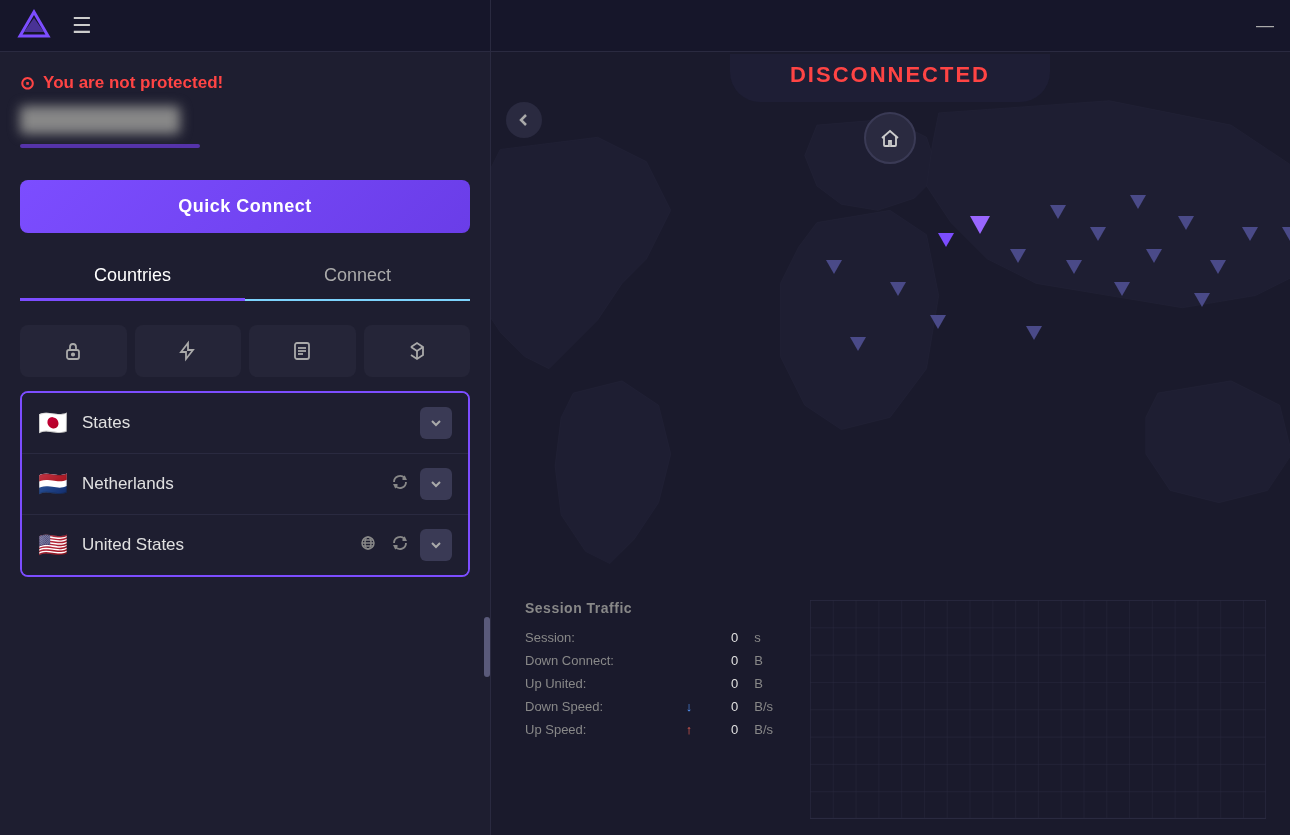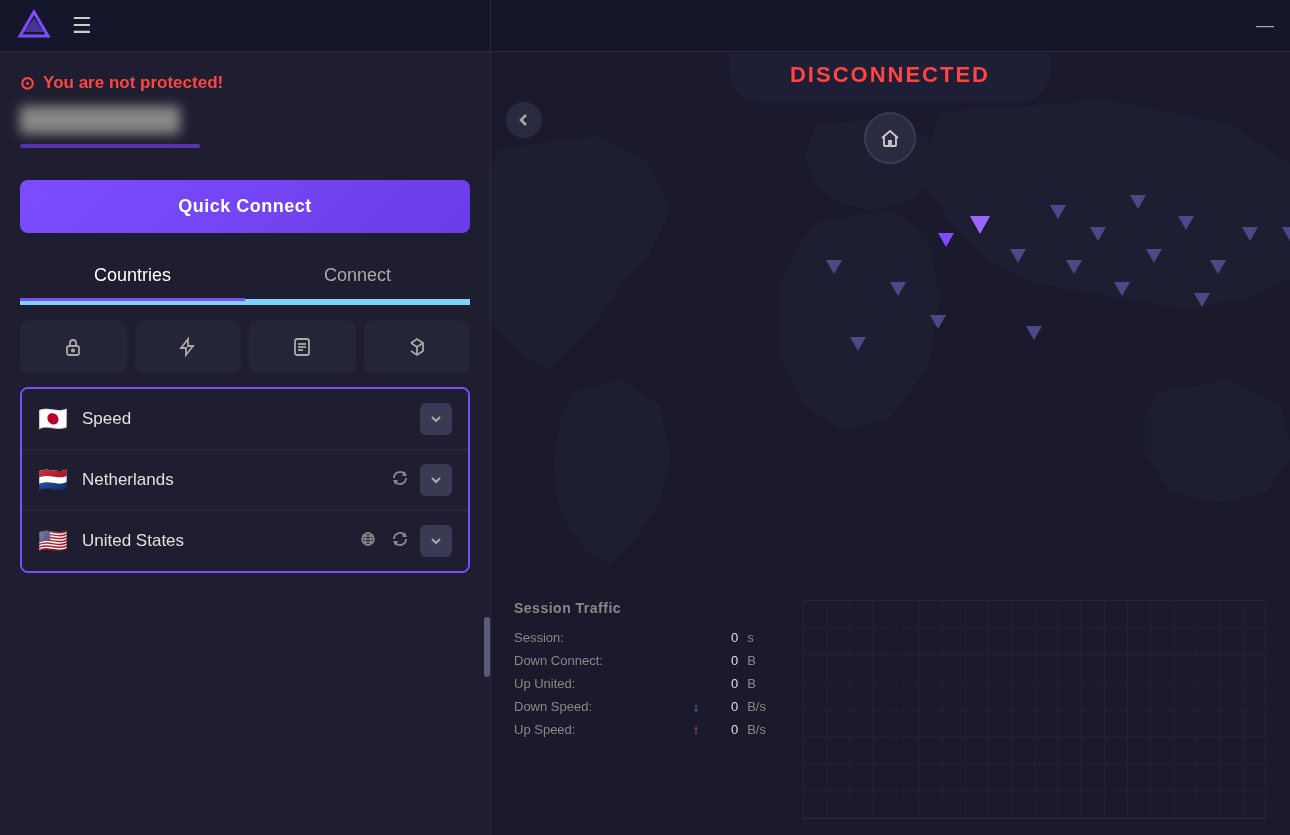--- a/index.html
+++ b/index.html
@@ -110,22 +110,22 @@
       font-size: 18px;
       font-weight: 600;
       cursor: pointer;
       margin-bottom: 20px;
       letter-spacing: 0.5px;
     }
 
     
     .tabs {
       display: flex;
-      margin-bottom: 16px;
-      border-bottom: 6px solid #7dd3fc;
+      margin-bottom: 24px;
+      border-bottom: 2px solid #7dd3fc;
     }
 
     .tab {
       flex: 1;
       padding: 12px 16px;
       text-align: center;
       color: #aaa;
       font-size: 18px;
       cursor: pointer;
       border-bottom: 3px solid transparent;
@@ -379,35 +379,36 @@
       right: 0;
       height: 32%;
       background: #1a1a2c;
       display: flex;
       padding: 16px 24px;
       gap: 32px;
     }
 
     .stats-section {
       flex: 1;
+      margin-left: 11px;
     }
 
     .stats-title {
       color: #888;
       font-size: 14px;
       font-weight: 600;
       margin-bottom: 14px;
       letter-spacing: 0.5px;
     }
 
     .stat-row {
       display: flex;
       align-items: center;
       margin-bottom: 8px;
-      gap: 9px;
+      gap: 16px;
     }
 
     .stat-label {
       color: #888;
       font-size: 13px;
       flex: 1;
     }
 
     .stat-value {
       color: #e0e0e0;
@@ -527,21 +528,21 @@
         </svg>
       </button>
     </div>
 
 
     <div class="country-list">
       <div class="country-list-inner">
 
         <div class="country-item">
           <span class="flag">🇯🇵</span>
-          <span class="country-name">Speed</span>
+          <span class="country-name">States</span>
           <div class="country-actions">
             <button class="chevron-btn">
               <svg width="12" height="12" viewBox="0 0 12 12" fill="none" stroke="#aaa" stroke-width="2">
                 <polyline points="2,4 6,8 10,4"></polyline>
               </svg>
             </button>
           </div>
         </div>
 
         <div class="country-item">

